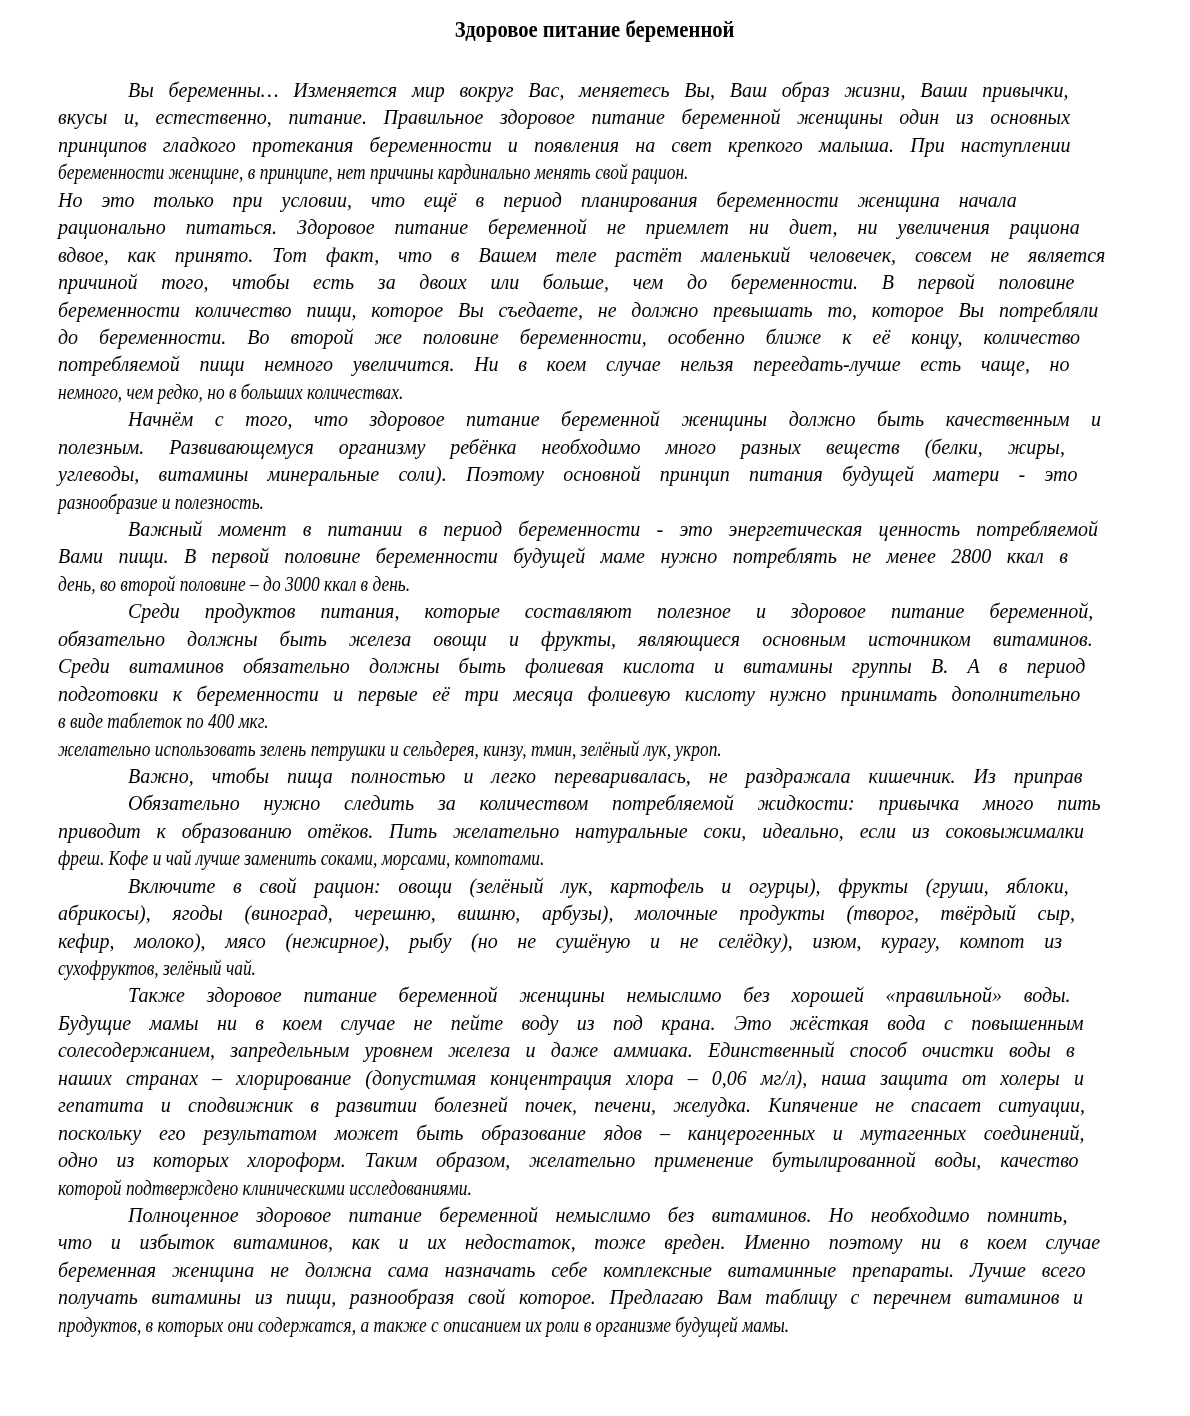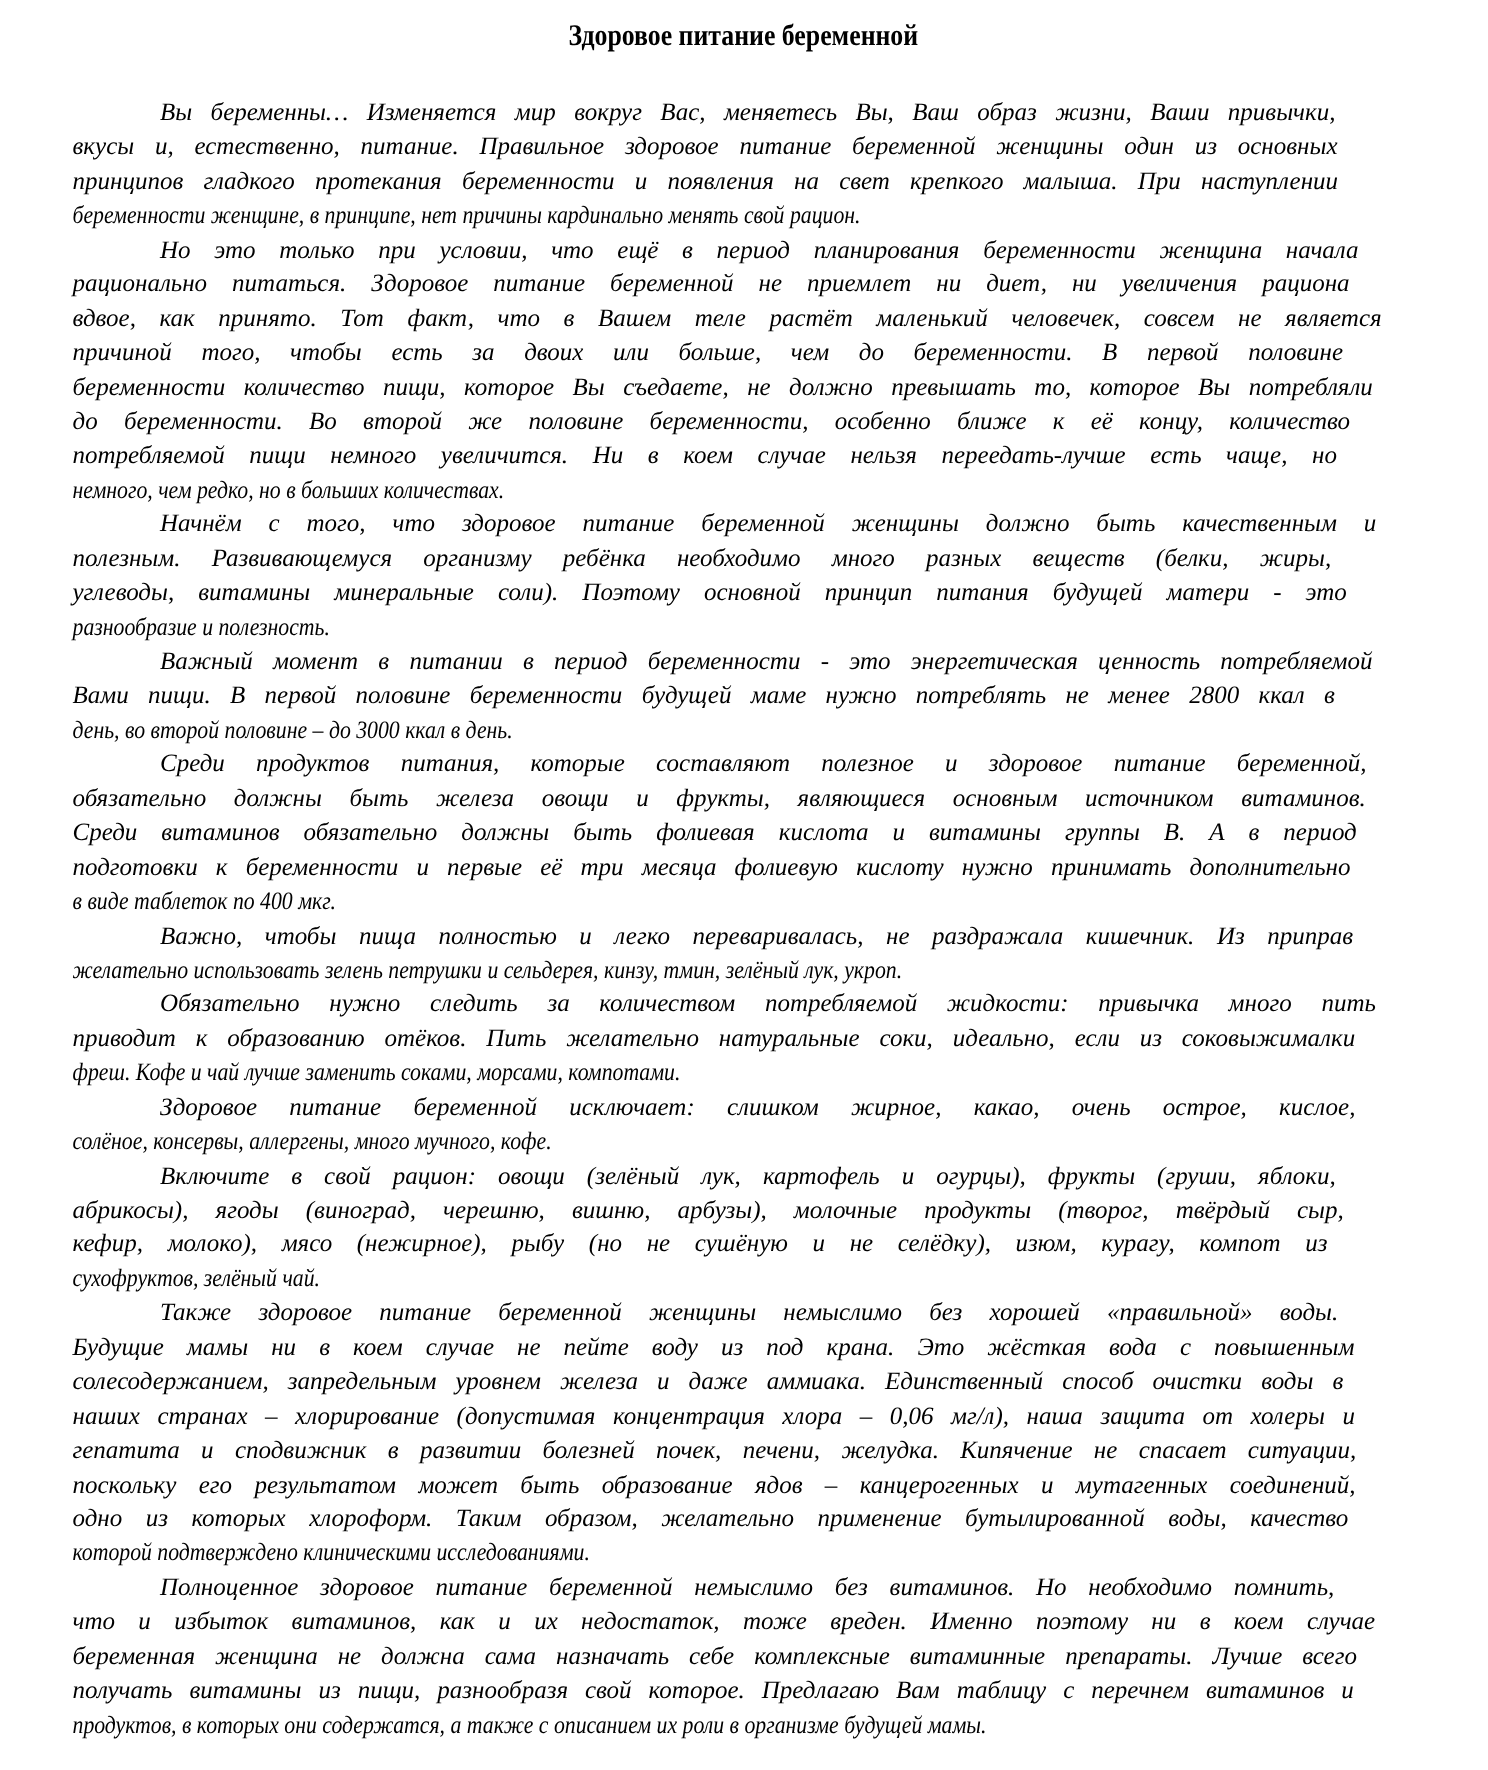--- a/index.html
+++ b/index.html
@@ -32,21 +32,21 @@
       </div>
       <div class="line just">
         <span class="txt" style="white-space: nowrap; text-align: left; text-align-last: left; width: 952.094px; transform: scaleX(1); word-spacing: 11.1733px;">принципов гладкого протекания беременности и появления на свет крепкого малыша. При наступлении</span>
       </div>
       <div class="line">
         <span class="txt" style="white-space: nowrap; text-align: left; text-align-last: left; width: 777.281px; transform: scaleX(0.87);">беременности женщине, в принципе, нет причины кардинально менять свой рацион.</span>
       </div>
     </div>
     <div class="para">
       <div class="line first just">
-        <span class="txt" style="white-space: nowrap; text-align: left; text-align-last: left; width: 837.719px; transform: scaleX(1); word-spacing: 13.9401px; padding-left: 0px; margin-left: 70px;">Но это только при условии, что ещё в период планирования беременности женщина начала</span>
+        <span class="txt" style="white-space: nowrap; text-align: left; text-align-last: left; width: 837.719px; transform: scaleX(1); word-spacing: 13.9401px; padding-left: 0px; ">Но это только при условии, что ещё в период планирования беременности женщина начала</span>
       </div>
       <div class="line just">
         <span class="txt" style="white-space: nowrap; text-align: left; text-align-last: left; width: 910.234px; transform: scaleX(1); word-spacing: 14.9787px;">рационально питаться. Здоровое питание беременной не приемлет ни диет, ни увеличения рациона</span>
       </div>
       <div class="line just">
         <span class="txt" style="white-space: nowrap; text-align: left; text-align-last: left; width: 880.812px; transform: scaleX(1); word-spacing: 13.8705px;">вдвое, как принято. Тот факт, что в Вашем теле растёт маленький человечек, совсем не является</span>
       </div>
       <div class="line just">
         <span class="txt" style="white-space: nowrap; text-align: left; text-align-last: left; width: 831.984px; transform: scaleX(1); word-spacing: 18.6935px;">причиной того, чтобы есть за двоих или больше, чем до беременности. В первой половине</span>
       </div>
@@ -99,44 +99,36 @@
         <span class="txt" style="white-space: nowrap; text-align: left; text-align-last: left; width: 890.875px; transform: scaleX(1); word-spacing: 14.1635px;">Среди витаминов обязательно должны быть фолиевая кислота и витамины группы В. А в период</span>
       </div>
       <div class="line just">
         <span class="txt" style="white-space: nowrap; text-align: left; text-align-last: left; width: 960.828px; transform: scaleX(1); word-spacing: 9.51432px;">подготовки к беременности и первые её три месяца фолиевую кислоту нужно принимать дополнительно</span>
       </div>
       <div class="line">
         <span class="txt" style="white-space: nowrap; text-align: left; text-align-last: left; width: 249.688px; transform: scaleX(0.87);">в виде  таблеток по 400 мкг.</span>
       </div>
     </div>
     <div class="para">
+      <div class="line">
+        <span class="txt" style="white-space: nowrap; text-align: left; text-align-last: left; width: 817.016px; transform: scaleX(0.87);">желательно использовать зелень петрушки и сельдерея, кинзу, тмин, зелёный лук, укроп.</span>
+      </div>
       <div class="line first just">
         <span class="txt" style="white-space: nowrap; text-align: left; text-align-last: left; width: 861.703px; transform: scaleX(1); word-spacing: 13.027px; padding-left: 0px; margin-left: 70px;">Важно, чтобы пища полностью и легко переваривалась, не раздражала кишечник. Из приправ</span>
-      </div>
-      <div class="line">
-        <span class="txt" style="white-space: nowrap; text-align: left; text-align-last: left; width: 817.016px; transform: scaleX(0.87);">желательно использовать зелень петрушки и сельдерея, кинзу, тмин, зелёный лук, укроп.</span>
       </div>
     </div>
     <div class="para">
       <div class="line first just">
         <span class="txt" style="white-space: nowrap; text-align: left; text-align-last: left; width: 836.188px; transform: scaleX(1); word-spacing: 18.7569px; padding-left: 0px; margin-left: 70px;">Обязательно нужно следить за количеством потребляемой жидкости: привычка много пить</span>
       </div>
       <div class="line just">
         <span class="txt" style="white-space: nowrap; text-align: left; text-align-last: left; width: 955.438px; transform: scaleX(1); word-spacing: 10.8693px;">приводит к образованию отёков. Пить желательно натуральные соки, идеально, если из соковыжималки</span>
       </div>
       <div class="line">
         <span class="txt" style="white-space: nowrap; text-align: left; text-align-last: left; width: 592.156px; transform: scaleX(0.87);">фреш. Кофе и чай лучше заменить соками, морсами, компотами.</span>
-      </div>
-    </div>
-    <div class="para">
-      <div class="line first just">
-        <span class="txt" style="white-space: nowrap; text-align: left; text-align-last: left; width: 817.578px; transform: scaleX(1); word-spacing: 20.8247px; padding-left: 0px; margin-left: 70px;">Здоровое питание беременной исключает: слишком жирное, какао, очень острое, кислое,</span>
-      </div>
-      <div class="line">
-        <span class="txt" style="white-space: nowrap; text-align: left; text-align-last: left; width: 482.844px; transform: scaleX(0.87);">солёное, консервы, аллергены, много мучного, кофе.</span>
       </div>
     </div>
     <div class="para">
       <div class="line first just">
         <span class="txt" style="white-space: nowrap; text-align: left; text-align-last: left; width: 853.734px; transform: scaleX(1); word-spacing: 12.6055px; padding-left: 0px; margin-left: 70px;">Включите в свой рацион: овощи (зелёный лук, картофель и огурцы), фрукты (груши, яблоки,</span>
       </div>
       <div class="line just">
         <span class="txt" style="white-space: nowrap; text-align: left; text-align-last: left; width: 908.297px; transform: scaleX(1); word-spacing: 16.6703px;">абрикосы), ягоды (виноград, черешню, вишню, арбузы), молочные продукты (творог, твёрдый сыр,</span>
       </div>
       <div class="line just">

